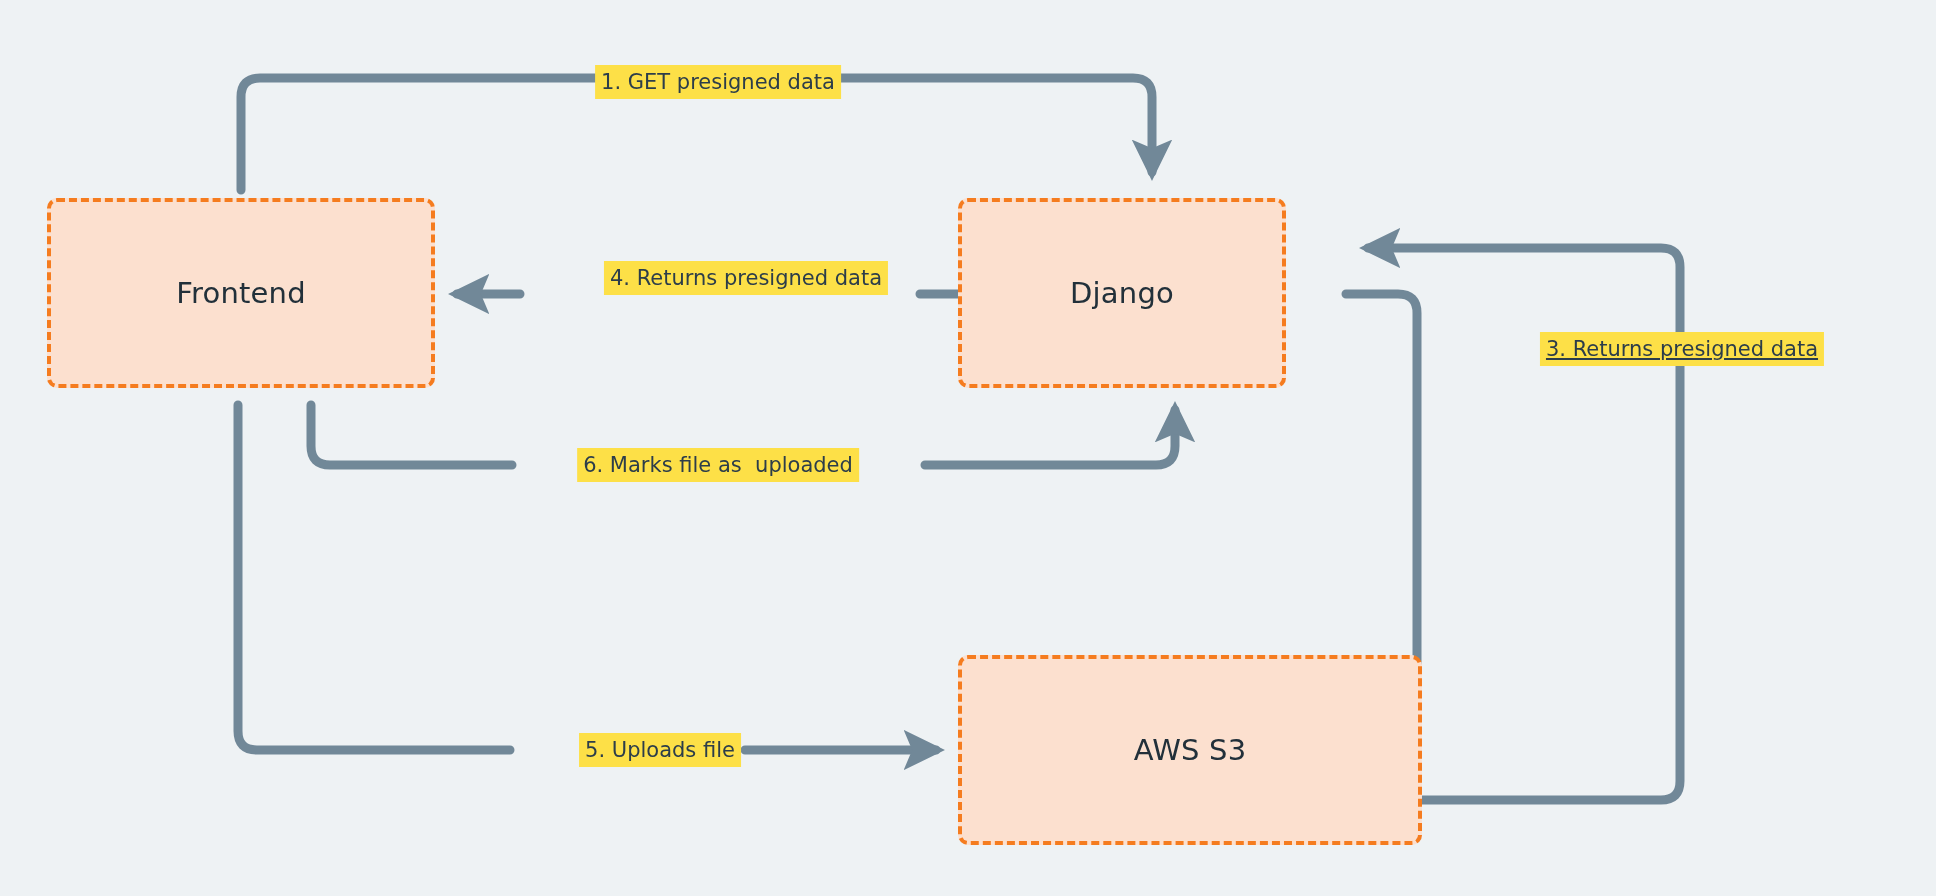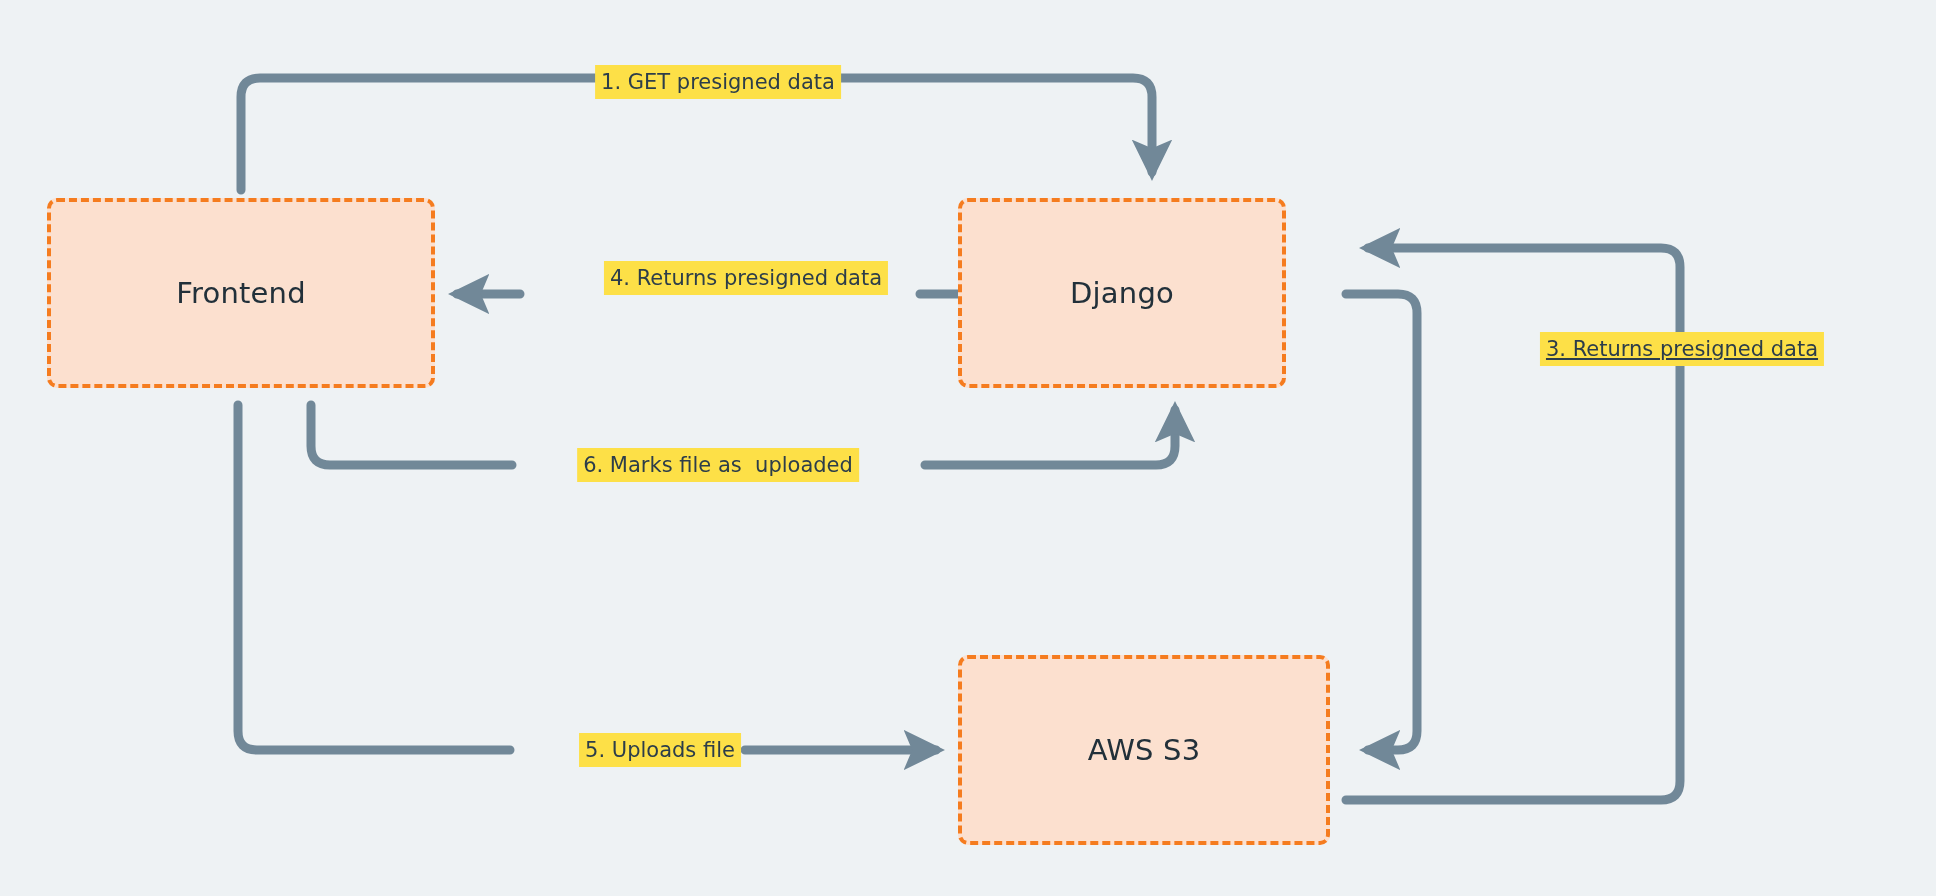--- a/index.html
+++ b/index.html
@@ -83,21 +83,21 @@
   </svg>
 
   <div class="node-box" style="left:47px; top:198px; width:388px; height:190px;">
     <span class="node-label">Frontend</span>
   </div>
 
   <div class="node-box" style="left:958px; top:198px; width:328px; height:190px;">
     <span class="node-label">Django</span>
   </div>
 
-  <div class="node-box" style="left:958px; top:655px; width:372px; height:190px;">
+  <div class="node-box" style="left:958px; top:655px; width:464px; height:190px;">
     <span class="node-label">AWS S3</span>
   </div>
 
   <div class="edge-label" style="left:718px; top:82px;">1. GET presigned data</div>
 
 
   <div class="edge-label" style="left:1682px; top:349px;text-decoration:underline;">3. Returns presigned data</div>
 
   <div class="edge-label" style="left:718px; top:278px;margin-left:28px;">4. Returns presigned data</div>
 

